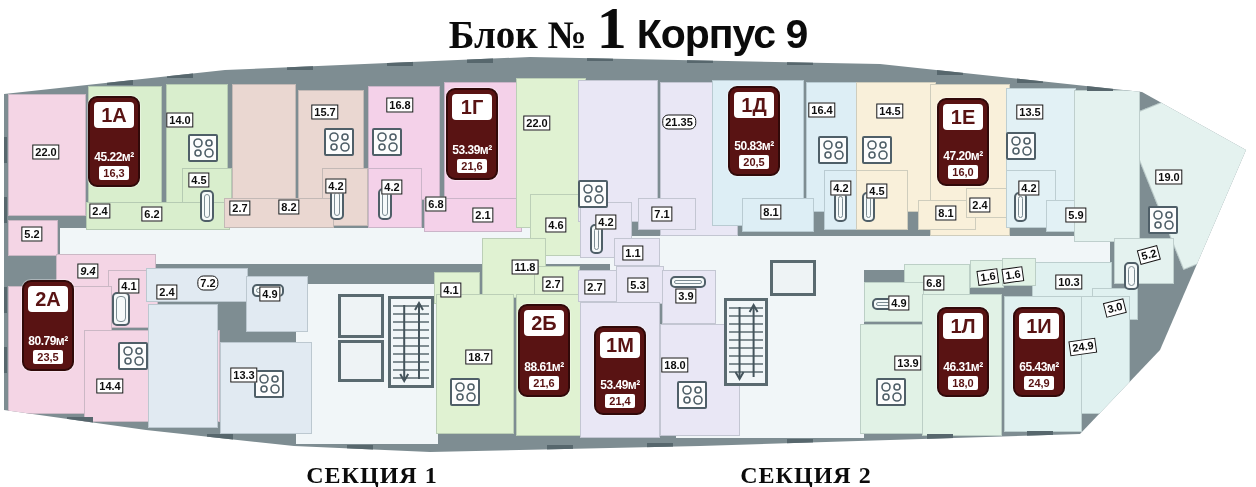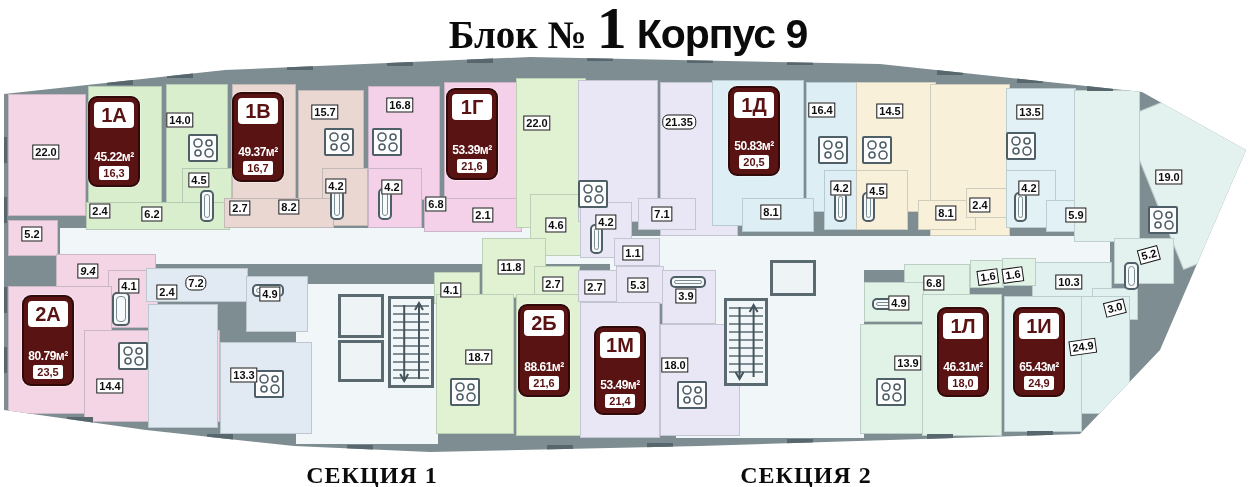--- a/index.html
+++ b/index.html
@@ -327,26 +327,26 @@
       <div class="rlabel" style="left: 152px; top: 214px;">6.2</div>
       <div class="rlabel" style="left: 325px; top: 112px;">15.7</div>
       <div class="rlabel" style="left: 240px; top: 208px;">2.7</div>
       <div class="rlabel" style="left: 289px; top: 207px;">8.2</div>
       <div class="rlabel" style="left: 336px; top: 186px;">4.2</div>
       <div class="rlabel" style="left: 400px; top: 105px;">16.8</div>
       <div class="rlabel" style="left: 392px; top: 187px;">4.2</div>
       <div class="rlabel" style="left: 436px; top: 204px;">6.8</div>
       <div class="rlabel" style="left: 483px; top: 215px;">2.1</div>
       <div class="rlabel" style="left: 167px; top: 292px;">2.4</div>
-      <div class="rlabel" style="left: 196px; top: 283px; border-radius: 6px;">7.2</div>
+      <div class="rlabel" style="left: 208px; top: 283px; border-radius: 6px;">7.2</div>
       <div class="rlabel" style="left: 270px; top: 294px;">4.9</div>
       <div class="rlabel" style="left: 244px; top: 375px;">13.3</div>
       <div class="rlabel" style="left: 537px; top: 123px;">22.0</div>
       <div class="rlabel" style="left: 556px; top: 225px;">4.6</div>
-      <div class="rlabel" style="left: 511px; top: 267px;">11.8</div>
+      <div class="rlabel" style="left: 525px; top: 267px;">11.8</div>
       <div class="rlabel" style="left: 451px; top: 290px;">4.1</div>
       <div class="rlabel" style="left: 553px; top: 284px;">2.7</div>
       <div class="rlabel" style="left: 479px; top: 357px;">18.7</div>
       <div class="rlabel" style="left: 679px; top: 122px; border-radius: 6px;">21.35</div>
       <div class="rlabel" style="left: 606px; top: 222px;">4.2</div>
       <div class="rlabel" style="left: 662px; top: 214px;">7.1</div>
       <div class="rlabel" style="left: 633px; top: 253px;">1.1</div>
       <div class="rlabel" style="left: 595px; top: 287px;">2.7</div>
       <div class="rlabel" style="left: 638px; top: 285px;">5.3</div>
       <div class="rlabel" style="left: 686px; top: 296px;">3.9</div>
@@ -369,36 +369,36 @@
       <div class="rlabel" style="left: 988px; top: 277px; transform: translate(-50%, -50%) rotate(-8deg);">1.6</div>
       <div class="rlabel" style="left: 1013px; top: 275px; transform: translate(-50%, -50%) rotate(-8deg);">1.6</div>
       <div class="rlabel" style="left: 1069px; top: 282px;">10.3</div>
       <div class="rlabel" style="left: 1115px; top: 308px; transform: translate(-50%, -50%) rotate(-14deg);">3.0</div>
       <div class="rlabel" style="left: 1083px; top: 347px; transform: translate(-50%, -50%) rotate(-8deg);">24.9</div>
       <div class="badge" style="left: 88px; top: 96px; height: 87px;">
         <div class="code">1А</div>
         <div class="area">45.22м²</div>
         <div class="sub">16,3</div>
       </div>
-      <div class="badge" style="left: 232px; top: 92px; height: 86px;">
-        <div class="code">1В</div>
-        <div class="area">49.37м²</div>
-        <div class="sub">16,7</div>
-      </div>
       <div class="badge" style="left: 446px; top: 88px; height: 88px;">
         <div class="code">1Г</div>
         <div class="area">53.39м²</div>
         <div class="sub">21,6</div>
       </div>
       <div class="badge" style="left: 728px; top: 86px; height: 86px;">
         <div class="code">1Д</div>
         <div class="area">50.83м²</div>
         <div class="sub">20,5</div>
       </div>
-      <div class="badge" style="left: 22px; top: 295px; height: 87px; align-items: center;">
+      <div class="badge" style="left: 937px; top: 98px; height: 84px;">
+        <div class="code">1Е</div>
+        <div class="area">47.20м²</div>
+        <div class="sub">16,0</div>
+      </div>
+      <div class="badge" style="left: 22px; top: 280px; height: 87px; align-items: center;">
         <div class="code">2А</div>
         <div class="area">80.79м²</div>
         <div class="sub">23,5</div>
       </div>
       <div class="badge" style="left: 518px; top: 304px; height: 89px;">
         <div class="code">2Б</div>
         <div class="area">88.61м²</div>
         <div class="sub">21,6</div>
       </div>
       <div class="badge" style="left: 594px; top: 326px; height: 85px;">

